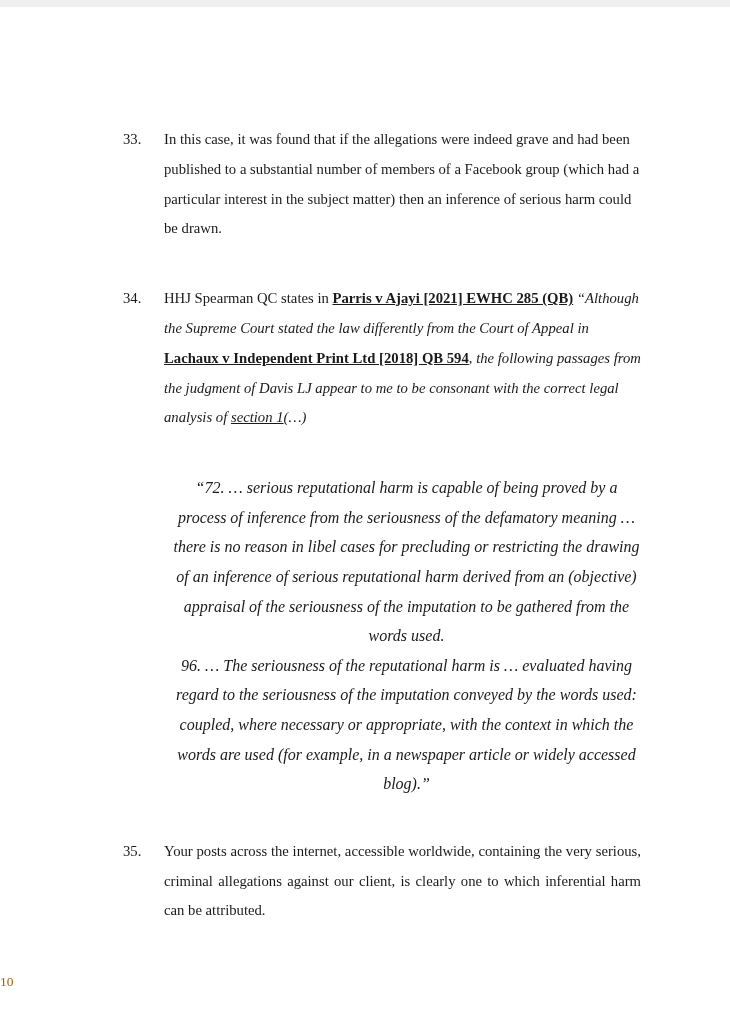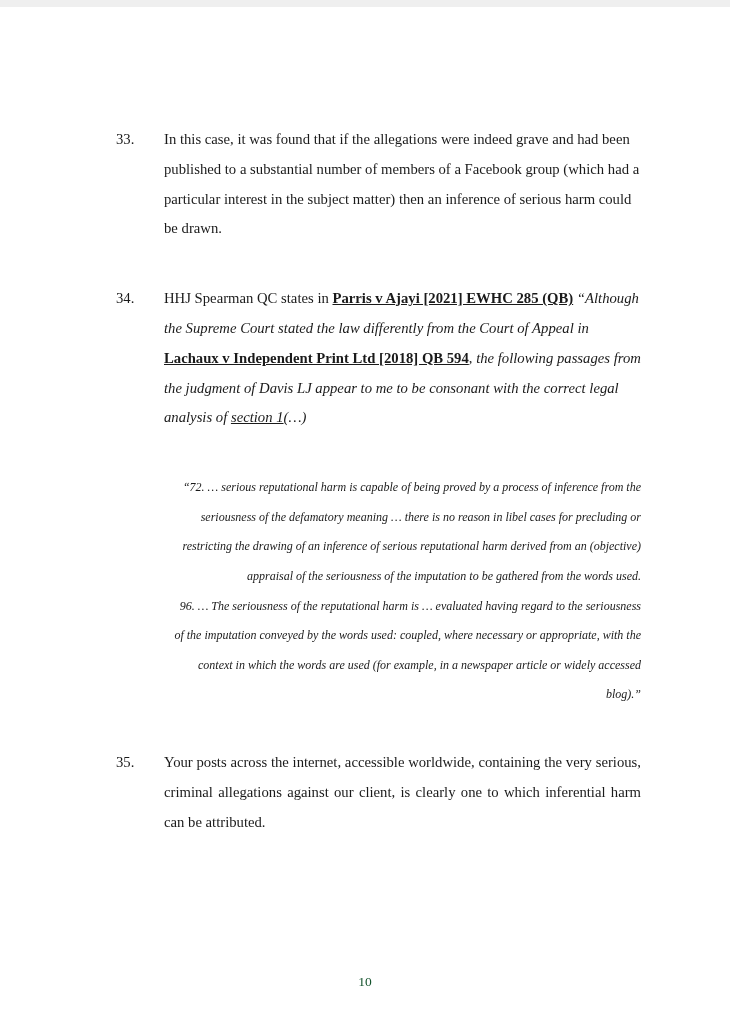--- a/index.html
+++ b/index.html
@@ -44,21 +44,21 @@
   
   .num-para {
     position: relative;
     padding-left: 24px;     
     margin-bottom: 40px;
     font-size: 14.7px;
     line-height: 29.8px;
   }
   .num-para .marker {
     position: absolute;
-    left: 8px;
+    left: 15px;
     top: 0;
     width: 24px;
     text-align: left;
     font-size: 14.7px;
     line-height: 29.8px;
   }
   .num-para .body {
     display: block;
     margin-left: 32px;
   }
@@ -69,38 +69,37 @@
   .it   { font-style: italic; }
   .bu   { font-weight: bold; text-decoration: underline; }
   .u    { text-decoration: underline; font-family: Liberation Serif, serif; }
 
   
   .quote-block {
     margin: 0 0 38px 0;
     padding-left: 64px;     
     padding-right: 0px;
     font-style: italic;
-    font-size: 12px;
+    font-size: 16px;
     line-height: 29.6px;
-    text-align: right;
+    text-align: center;
   }
   .quote-block p {
     margin: 0;
   }
 
   
   .page-number {
     position: absolute;
     left: 0;
     top: 967px;
     width: 730px;
-    text-align: center;
     font-size: 13.5px;
     font-family: "Liberation Serif", serif;
-    color: #14532d;
+    color: #a16207;
   }
 </style>
 </head>
 <body>
 
 <div class="scan-top-band"></div>
 
 <div class="page">
 
   <div class="content">

